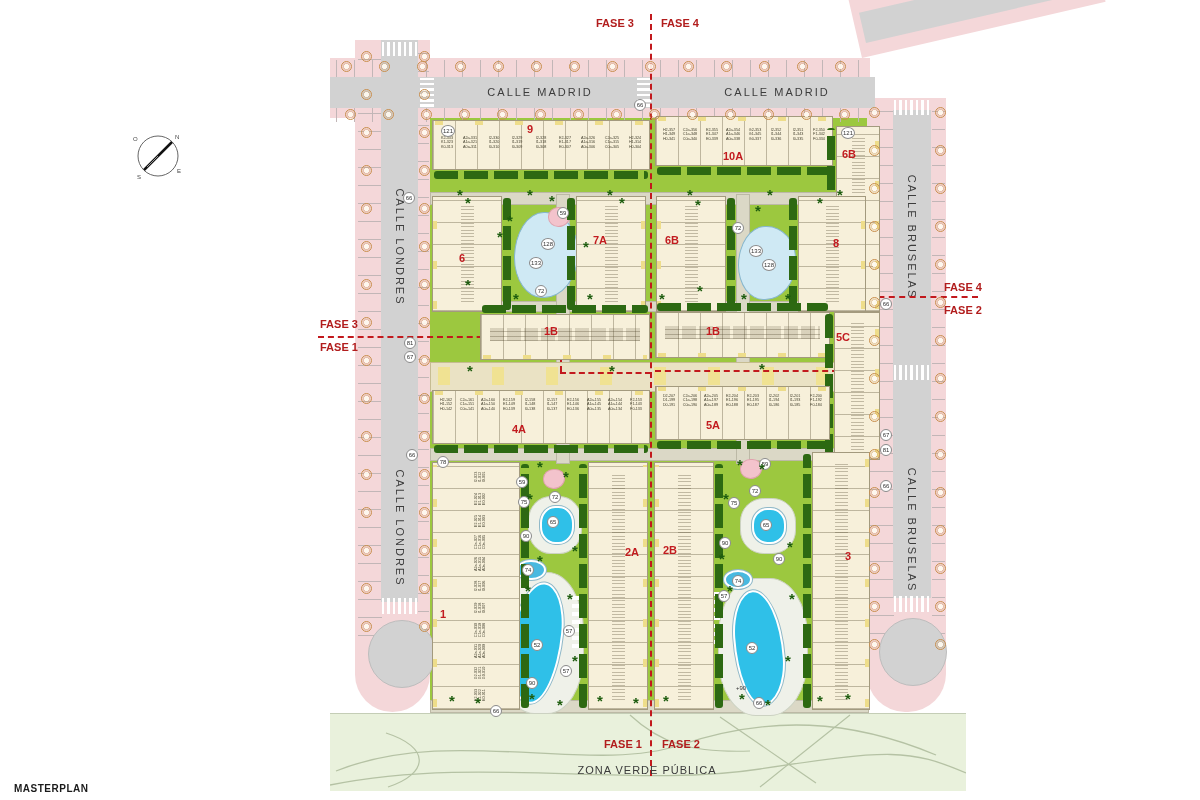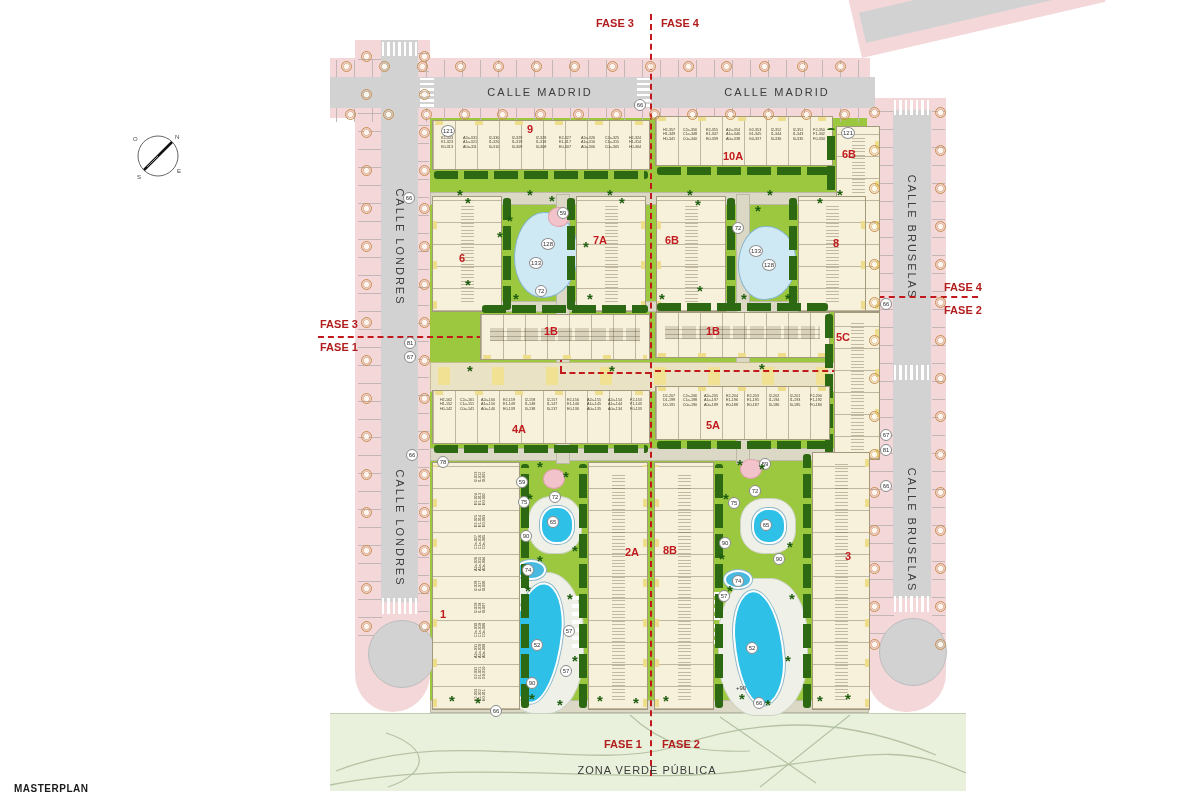--- a/index.html
+++ b/index.html
@@ -455,21 +455,21 @@
     <div class="blockid" style="left: 443px; top: 614px;">1</div>
     <div class="hedgeV" style="left: 579px; top: 464px; height: 244px;"></div>
     <div class="block modV" style="left: 588px; top: 462px; width: 60px; height: 248px;"></div>
     <div class="accV" style="left: 643px; top: 465px; height: 242px;"></div>
     <div class="smudgeV" style="left: 612px; top: 472px; height: 228px;"></div>
     <div class="blockid" style="left: 632px; top: 552px;">2A</div>
     <div class="hedgeV" style="left: 715px; top: 464px; height: 244px;"></div>
     <div class="block modV" style="left: 654px; top: 462px; width: 60px; height: 248px;"></div>
     <div class="accV" style="left: 655px; top: 465px; height: 242px;"></div>
     <div class="smudgeV" style="left: 678px; top: 472px; height: 228px;"></div>
-    <div class="blockid" style="left: 670px; top: 550px;">8B</div>
+    <div class="blockid" style="left: 670px; top: 550px;">2B</div>
     <div class="hedgeV" style="left: 803px; top: 454px; height: 254px;"></div>
     <div class="block modV" style="left: 812px; top: 452px; width: 58px; height: 258px;"></div>
     <div class="accV" style="left: 865px; top: 455px; height: 252px;"></div>
     <div class="smudgeV" style="left: 835px; top: 462px; height: 238px;"></div>
     <div class="blockid" style="left: 848px; top: 556px;">3</div>
     <div class="marker" style="left: 448px; top: 131px;">121</div>
     <div class="marker" style="left: 848px; top: 133px;">121</div>
     <div class="marker" style="left: 640px; top: 105px;">66</div>
     <div class="marker" style="left: 409px; top: 198px;">66</div>
     <div class="marker" style="left: 410px; top: 343px;">81</div>

